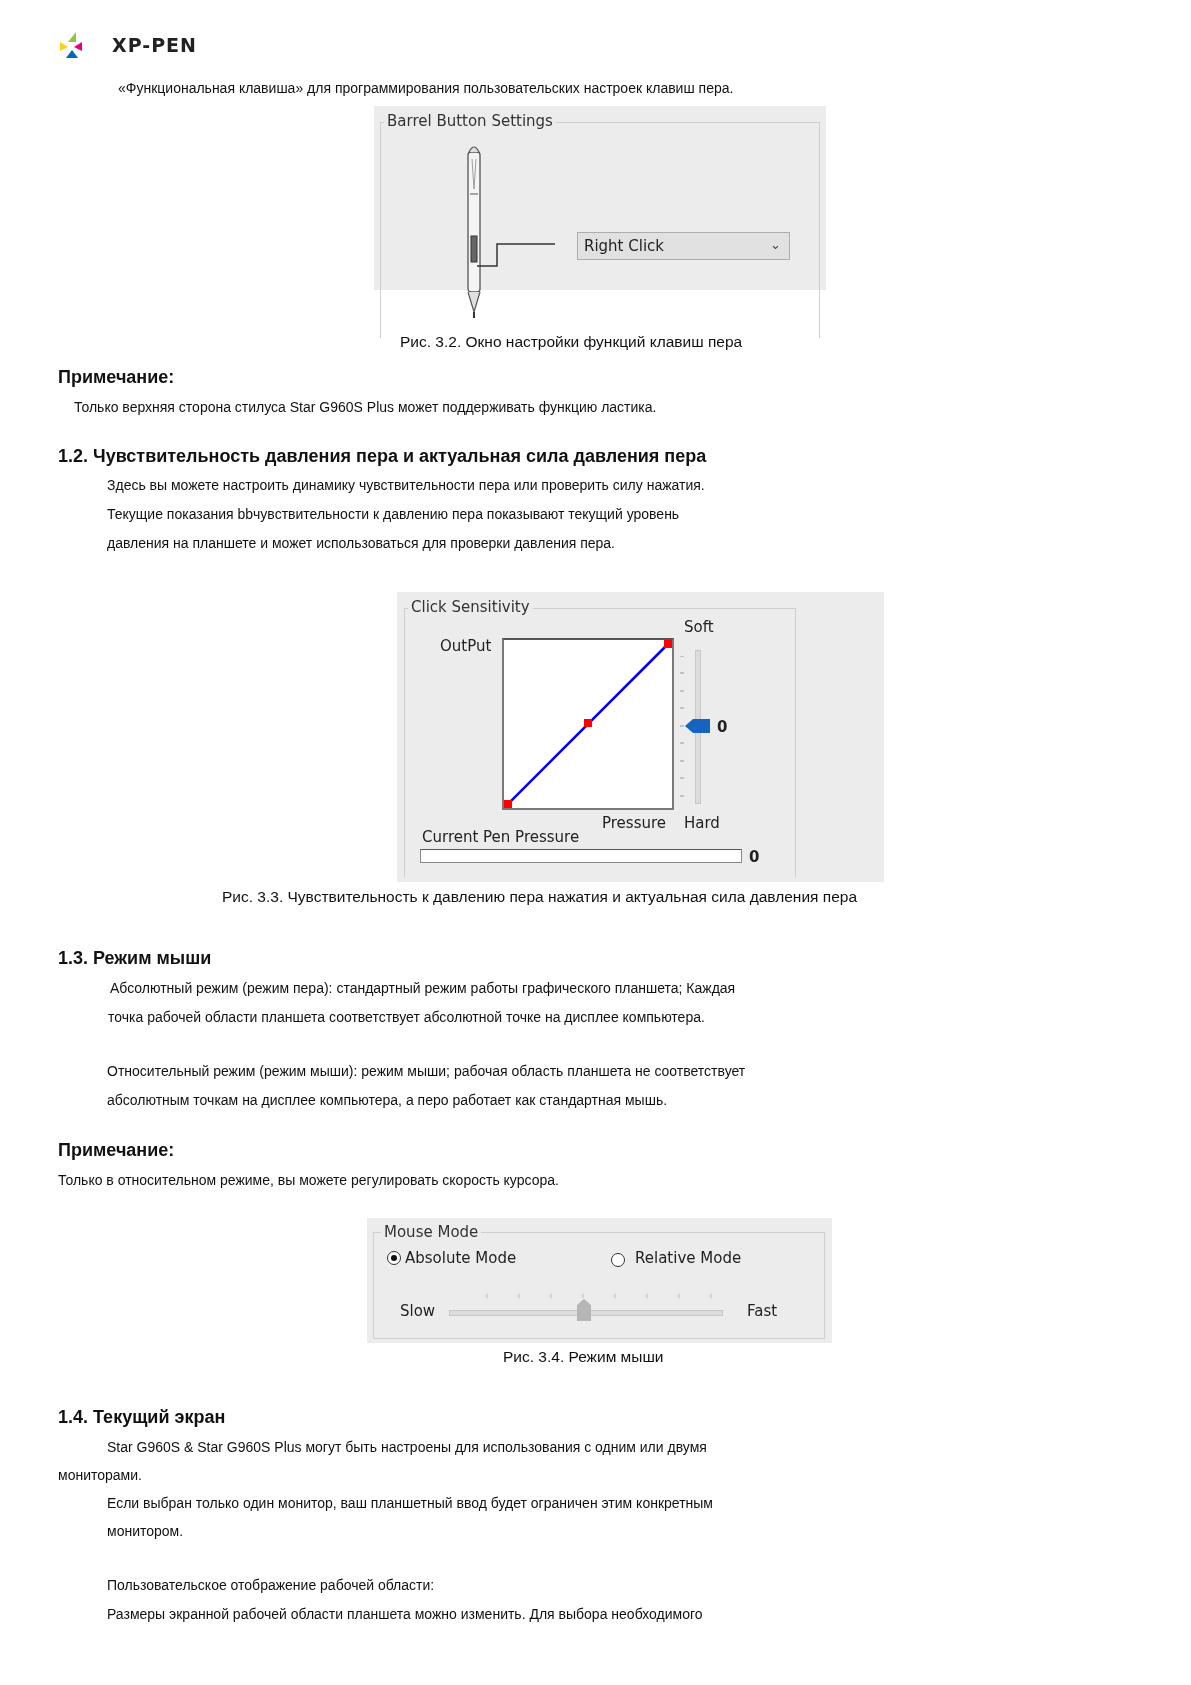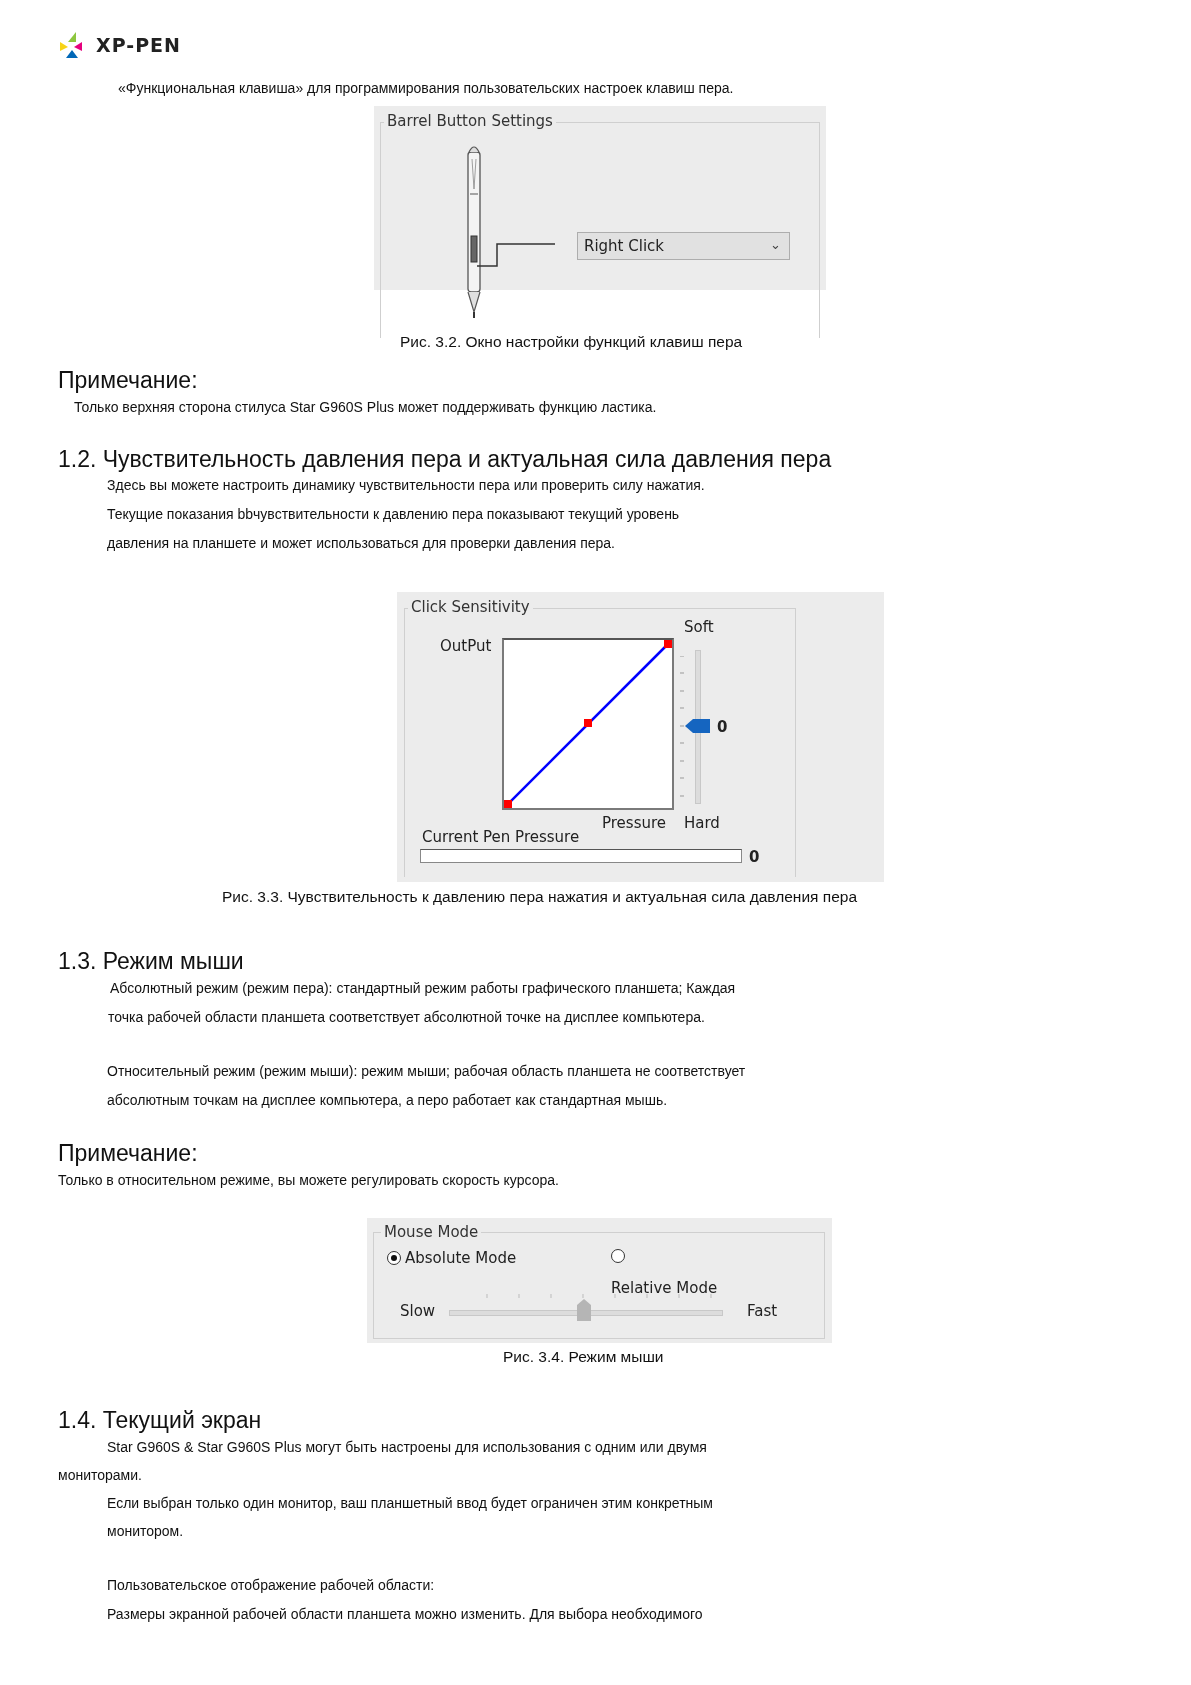--- a/index.html
+++ b/index.html
@@ -1,23 +1,23 @@
 <!DOCTYPE html>
 <html><head>
 <meta charset="utf-8">
 <style>
   html, body { margin: 0; padding: 0; background: #ffffff; }
   body { width: 1191px; height: 1685px; position: relative; overflow: hidden;
          font-family: "Liberation Sans", "DejaVu Sans", sans-serif; color: #111; }
   .abs { position: absolute; }
-  .logo { left: 58px; top: 30px; display: flex; align-items: center; gap: 6px; }
+  .logo { left: 58px; top: 30px; display: flex; align-items: center; gap: 22px; }
   .logo-mark { width: 32px; height: 30px; position: relative; }
   .logo-text { font-family: "DejaVu Sans", sans-serif; font-size: 19px; letter-spacing: 1px; font-weight: bold; color: #222; }
   .body-text { font-size: 14px; line-height: 29px; }
-  .heading { font-size: 23px; font-weight: normal; }
+  .heading { font-size: 18px; font-weight: bold; }
   .caption { font-size: 15.5px; color: #111; }
   .panel { background: #ececec; font-family: "DejaVu Sans", sans-serif; color: #222; font-size: 15px; }
   .groupbox { position: absolute; border: 1px solid #cfcfcf; }
   .group-label { position: absolute; background: #ececec; padding: 0 3px; font-size: 15px; color: #333; }
   .combo { position: absolute; background: #e1e1e1; border: 1px solid #adadad; font-size: 15px; color: #222; display: flex; align-items: center; padding-left: 6px; box-sizing: border-box; }
   .combo .chev { position: absolute; right: 8px; top: 4px; font-size: 13px; color: #444; }
   .radio { display: inline-block; width: 14px; height: 14px; border: 1.5px solid #333; border-radius: 50%; background: #fff; position: relative; vertical-align: middle; box-sizing: border-box; }
   .radio.checked::after { content: ""; position: absolute; left: 2.5px; top: 2.5px; width: 6px; height: 6px; border-radius: 50%; background: #111; }
 </style>
 </head>
@@ -122,21 +122,21 @@
 <div class="abs heading" style="left:58px; top:1140px;">Примечание:</div>
 <div class="abs body-text" style="left:58px; top:1166px;">Только в относительном режиме, вы можете регулировать скорость курсора.</div>
 
 <div class="abs panel" style="left:367px; top:1218px; width:465px; height:125px;">
   <div class="groupbox" style="left:6px; top:14px; width:450px; height:105px;"></div>
   <span class="group-label" style="left:14px; top:5px;">Mouse Mode</span>
   <div class="abs" style="left:20px; top:31px; display:flex; align-items:center; gap:4px;">
     <span class="radio checked"></span>
     <span>Absolute Mode</span>
   </div>
-  <div class="abs" style="left:244px; top:31px; display:flex; align-items:flex-start; gap:16px;flex-direction:column;">
+  <div class="abs" style="left:244px; top:31px; display:flex; align-items:flex-end; gap:10px;">
     <span class="radio"></span>
     <span>Relative Mode</span>
   </div>
   <div class="abs" style="left:90px; top:70px; width:290px; height:8px;">
     <svg width="290" height="8">
         <g stroke="#bbb" stroke-width="1">
       <line x1="30" y1="0" x2="30" y2="4"></line>
           <line x1="62" y1="0" x2="62" y2="4"></line>
           <line x1="94" y1="0" x2="94" y2="4"></line>
       <line x1="126" y1="0" x2="126" y2="4"></line>

